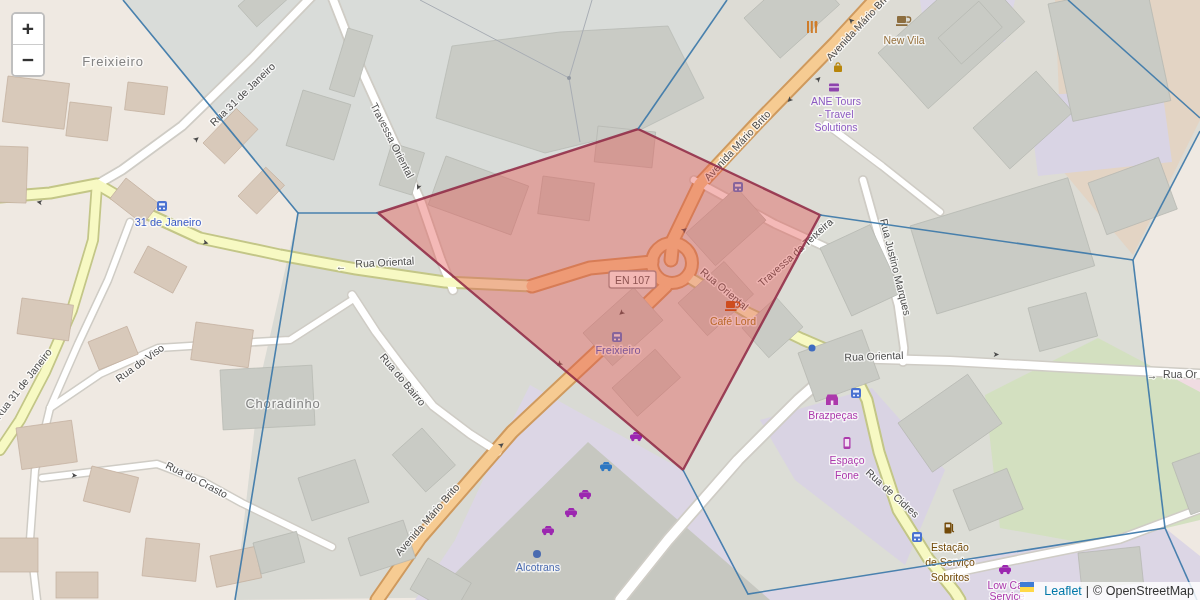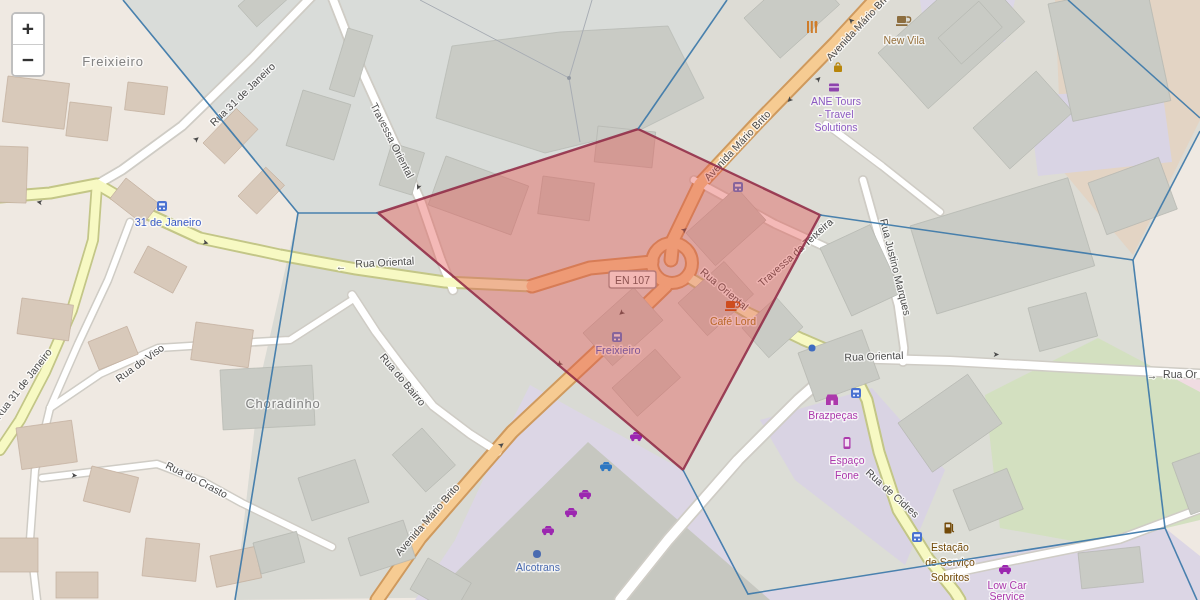--- a/index.html
+++ b/index.html
@@ -353,13 +353,24 @@
     <polyline class="voro" points="1165,528 748,594 683,470"></polyline>
     <polyline class="voro" points="1165,528 1197,600"></polyline>
   </g>
 </svg>
 
   <div class="zoomctl">
     <div class="zoombtn first">+</div>
     <div class="zoombtn">−</div>
   </div>
 
+  <div class="attrib">
+    <span class="flag">
+      <svg width="14" height="10">
+          <rect width="14" height="5" fill="#3f7cd6"></rect>
+          <rect y="5" width="14" height="5" fill="#ffd948"></rect>
+        </svg>
+    </span>
+    <a>Leaflet</a>
+    <span>|</span>
+    <span>© OpenStreetMap</span>
+  </div>
 </div>
 
 </body></html>

